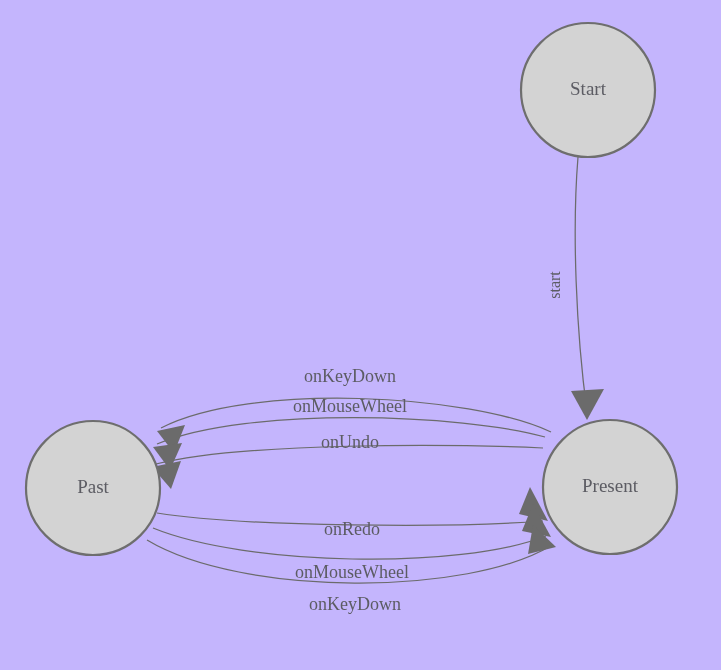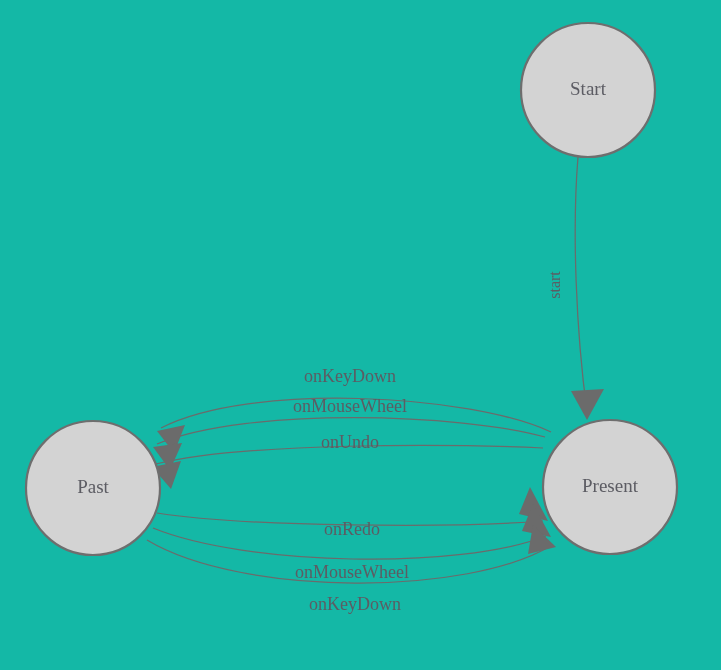--- a/index.html
+++ b/index.html
@@ -10,21 +10,21 @@
   body {
     width: 721px;
     height: 670px;
     font-family: "Liberation Serif", "DejaVu Serif", serif;
     overflow: hidden;
   }
   #diagram-root {
     position: relative;
     width: 721px;
     height: 670px;
-    background: #14b8a6;
+    background: #c4b5fd;
   }
   svg#state-diagram {
     display: block;
     width: 721px;
     height: 670px;
   }
   .node-circle {
     fill: #d3d3d3;
     stroke: #6e6e6e;
     stroke-width: 2.2;

